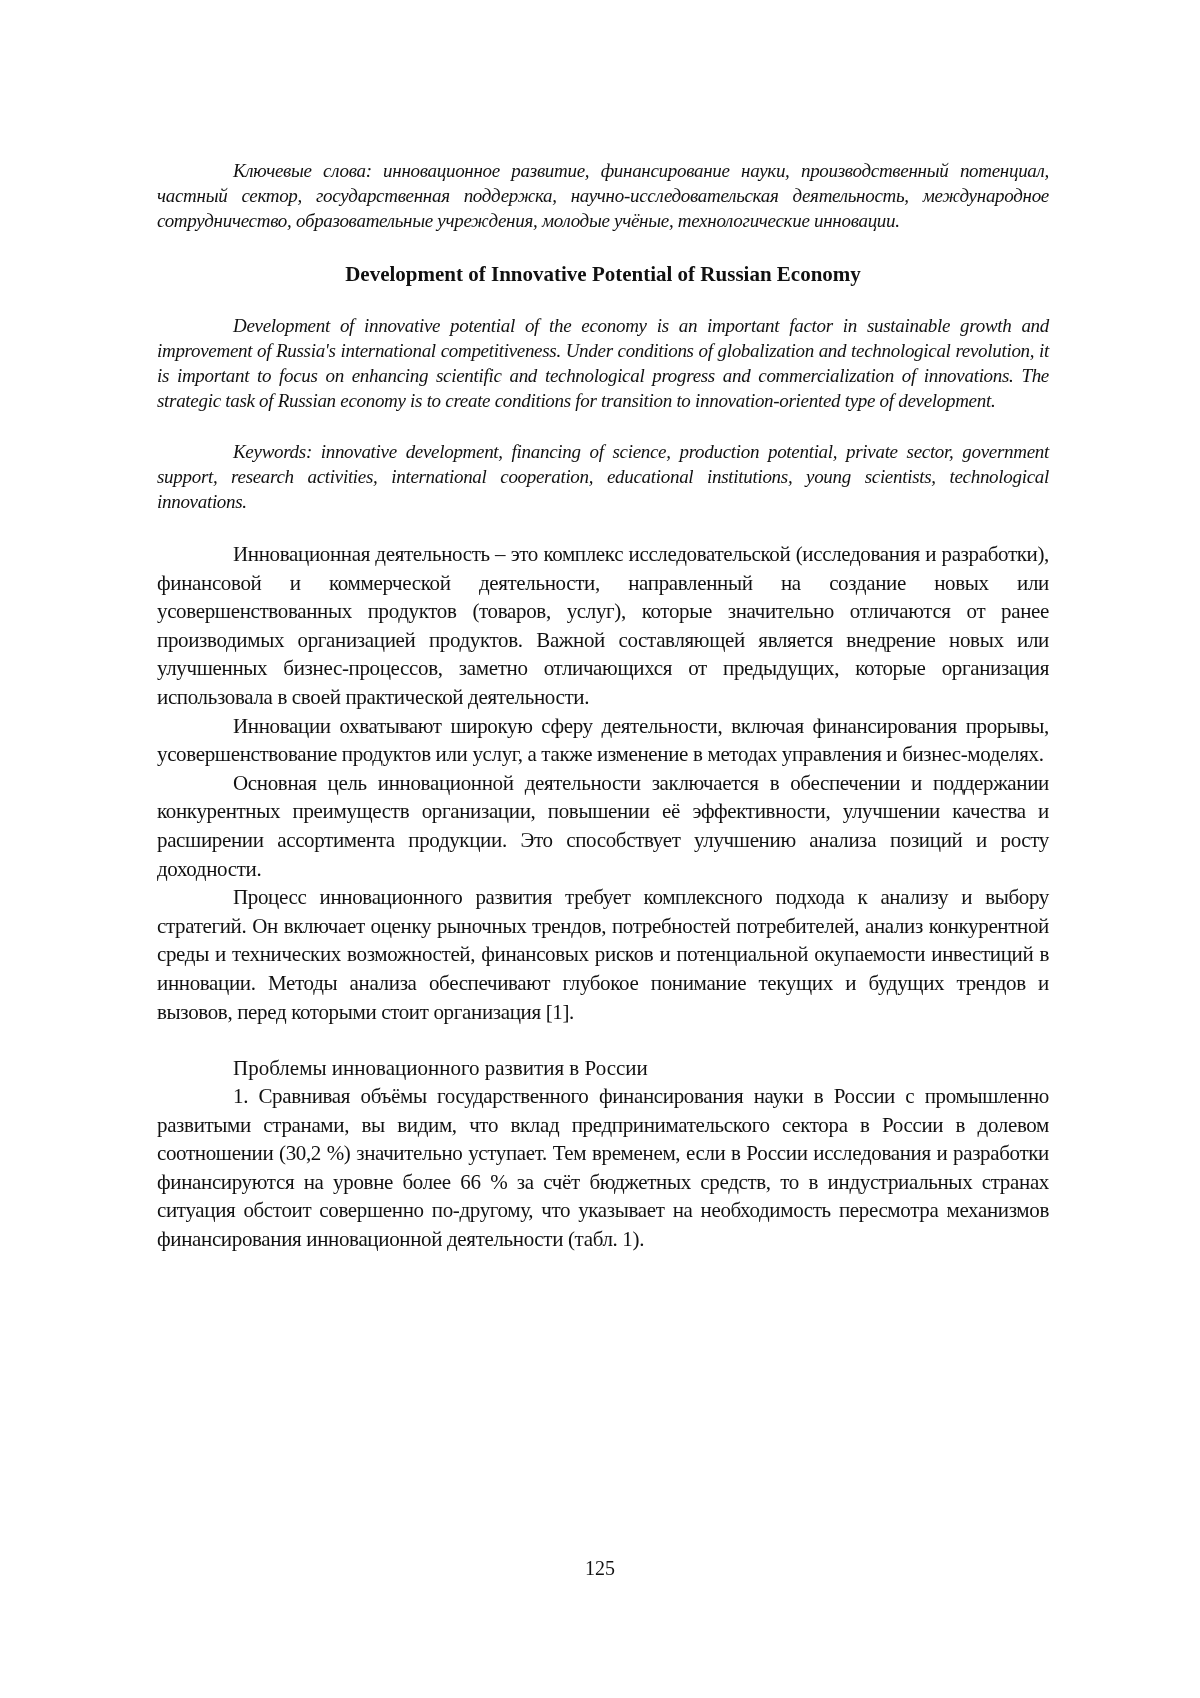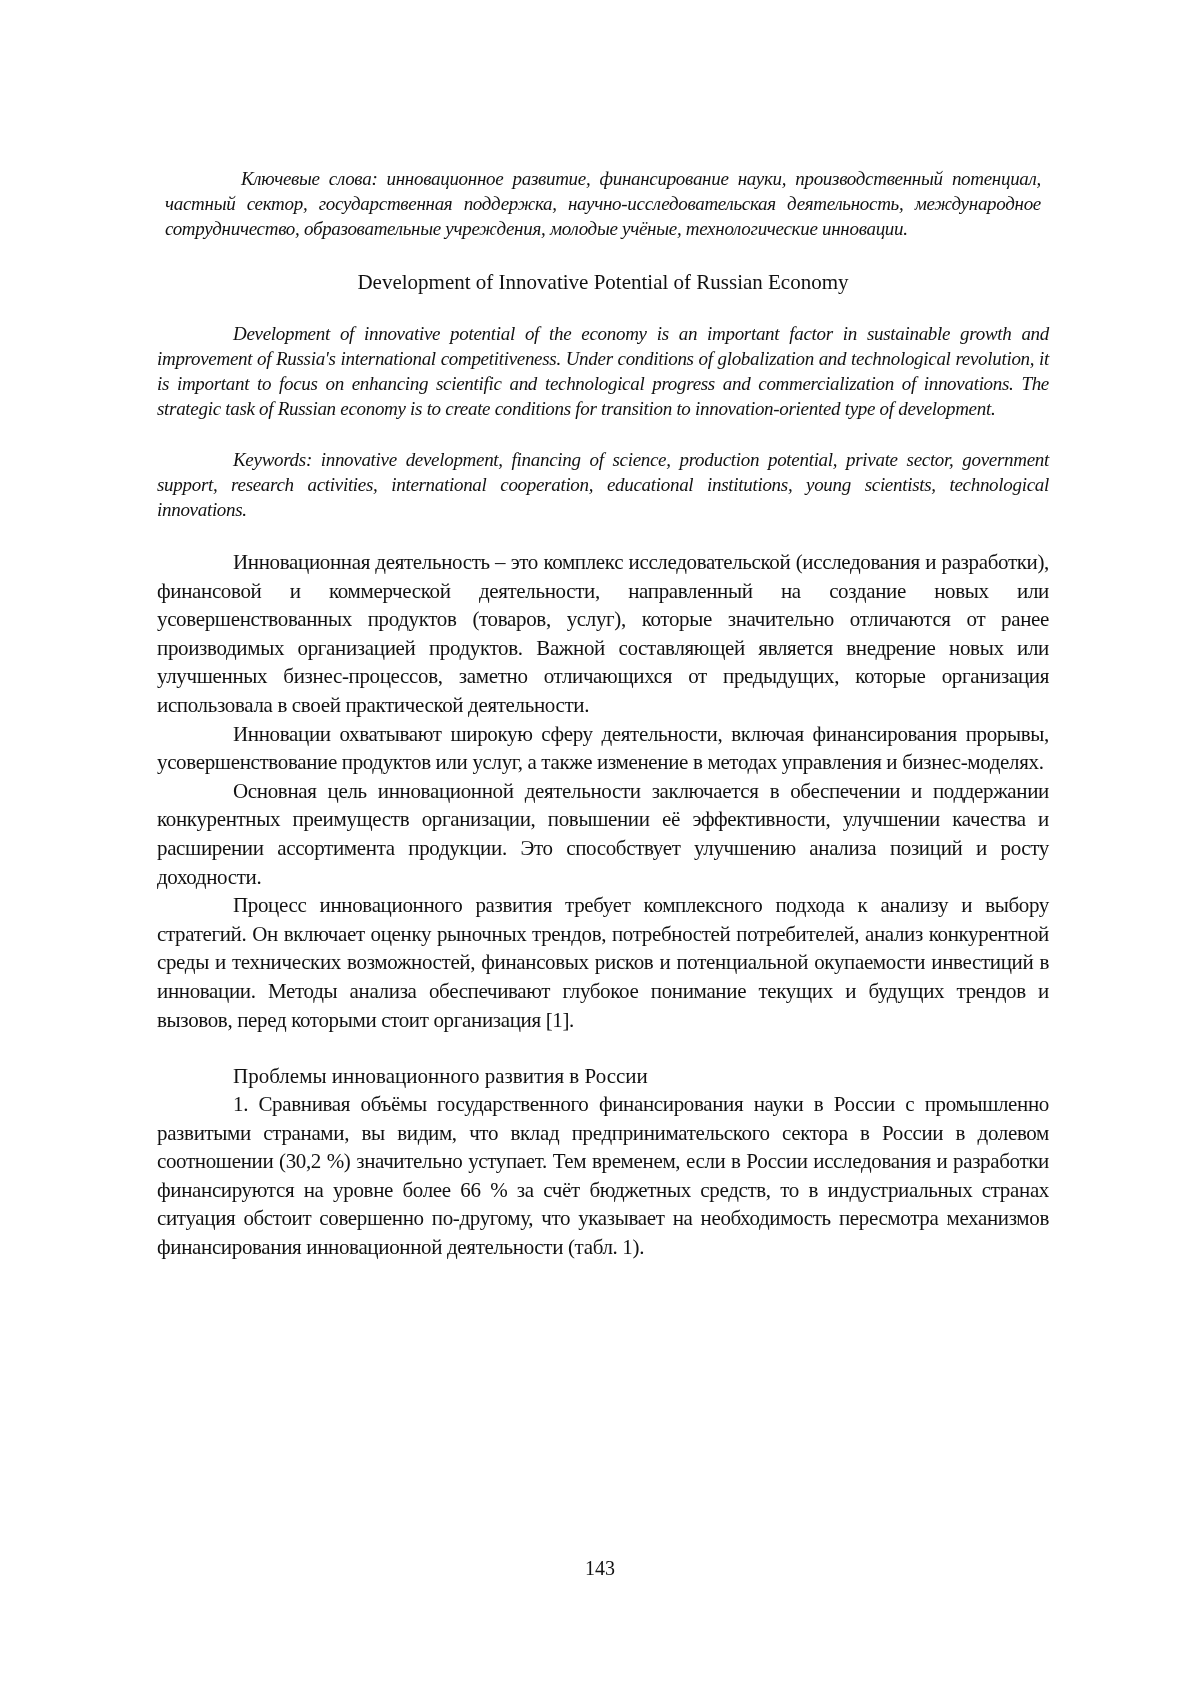--- a/index.html
+++ b/index.html
@@ -1,20 +1,20 @@
 <!DOCTYPE html>
 <html><head>
 <meta charset="utf-8">
 <style>
   html, body { margin: 0; padding: 0; background: #ffffff; }
   body { width: 1200px; height: 1698px; position: relative; overflow: hidden; color: #111; font-family: "Liberation Serif", "DejaVu Serif", serif; }
   .page { position: absolute; left: 157px; top: 158px; width: 892px; }
-  .abstract-ru { font-style: italic; font-size: 19px; line-height: 25px; text-align: justify; margin: 8px; text-indent: 76px; letter-spacing: -0.3px; }
+  .abstract-ru { font-style: italic; font-size: 19px; line-height: 25px; text-align: justify; margin: 0; text-indent: 76px; letter-spacing: -0.3px; }
   .author { text-align: center; font-weight: bold; font-size: 21px; margin: 36px 0 0 0; line-height: 26px; }
-  .title-en { text-align: center; font-weight: normal; font-size: 21px; margin: 28px 0 0 0; line-height: 26px; }
+  .title-en { text-align: center; font-weight: bold; font-size: 21px; margin: 28px 0 0 0; line-height: 26px; }
   .abstract-en { font-style: italic; font-size: 19px; line-height: 25px; text-align: justify; margin: 26px 0 0 0; text-indent: 76px; letter-spacing: -0.3px; }
   .keywords-en { font-style: italic; font-size: 19px; line-height: 25px; text-align: justify; margin: 26px 0 0 0; text-indent: 76px; letter-spacing: -0.3px; }
   .body { margin-top: 26px; }
   .para { font-size: 21px; line-height: 28.6px; text-align: justify; text-indent: 76px; margin: 0; letter-spacing: -0.35px; }
   .section-heading { font-weight: normal; font-size: 21px; line-height: 28px; margin: 28px 0 0 0; text-indent: 76px; }
   .page-number { position: absolute; left: 0; width: 1200px; top: 1557px; text-align: center; font-size: 20px; }
 </style>
 </head>
 <body>
 
@@ -32,13 +32,13 @@
     <p class="para">Инновационная деятельность – это комплекс исследовательской (исследования и разработки), финансовой и коммерческой деятельности, направленный на создание новых или усовершенствованных продуктов (товаров, услуг), которые значительно отличаются от ранее производимых организацией продуктов. Важной составляющей является внедрение новых или улучшенных бизнес-процессов, заметно отличающихся от предыдущих, которые организация использовала в своей практической деятельности.</p>
     <p class="para">Инновации охватывают широкую сферу деятельности, включая финансирования прорывы, усовершенствование продуктов или услуг, а также изменение в методах управления и бизнес-моделях.</p>
     <p class="para">Основная цель инновационной деятельности заключается в обеспечении и поддержании конкурентных преимуществ организации, повышении её эффективности, улучшении качества и расширении ассортимента продукции. Это способствует улучшению анализа позиций и росту доходности.</p>
     <p class="para">Процесс инновационного развития требует комплексного подхода к анализу и выбору стратегий. Он включает оценку рыночных трендов, потребностей потребителей, анализ конкурентной среды и технических возможностей, финансовых рисков и потенциальной окупаемости инвестиций в инновации. Методы анализа обеспечивают глубокое понимание текущих и будущих трендов и вызовов, перед которыми стоит организация [1].</p>
 
     <p class="section-heading">Проблемы инновационного развития в России</p>
     <p class="para">1. Сравнивая объёмы государственного финансирования науки в России с промышленно развитыми странами, вы видим, что вклад предпринимательского сектора в России в долевом соотношении (30,2 %) значительно уступает. Тем временем, если в России исследования и разработки финансируются на уровне более 66 % за счёт бюджетных средств, то в индустриальных странах ситуация обстоит совершенно по-другому, что указывает на необходимость пересмотра механизмов финансирования инновационной деятельности (табл. 1).</p>
   </div>
 </div>
 
-<div class="page-number">143</div>
+<div class="page-number">125</div>
 
 </body></html>

